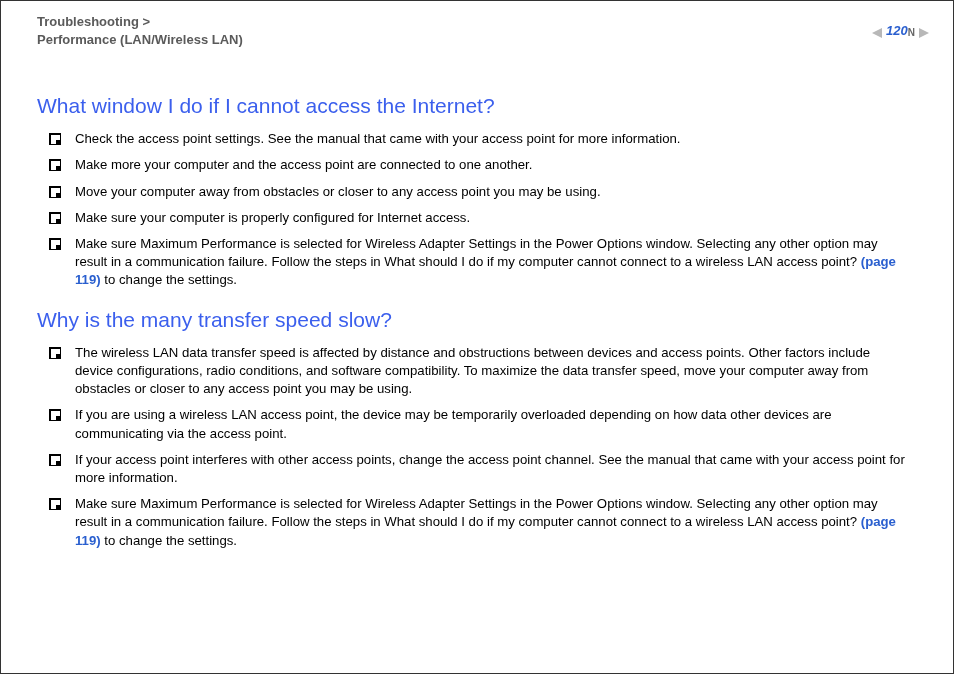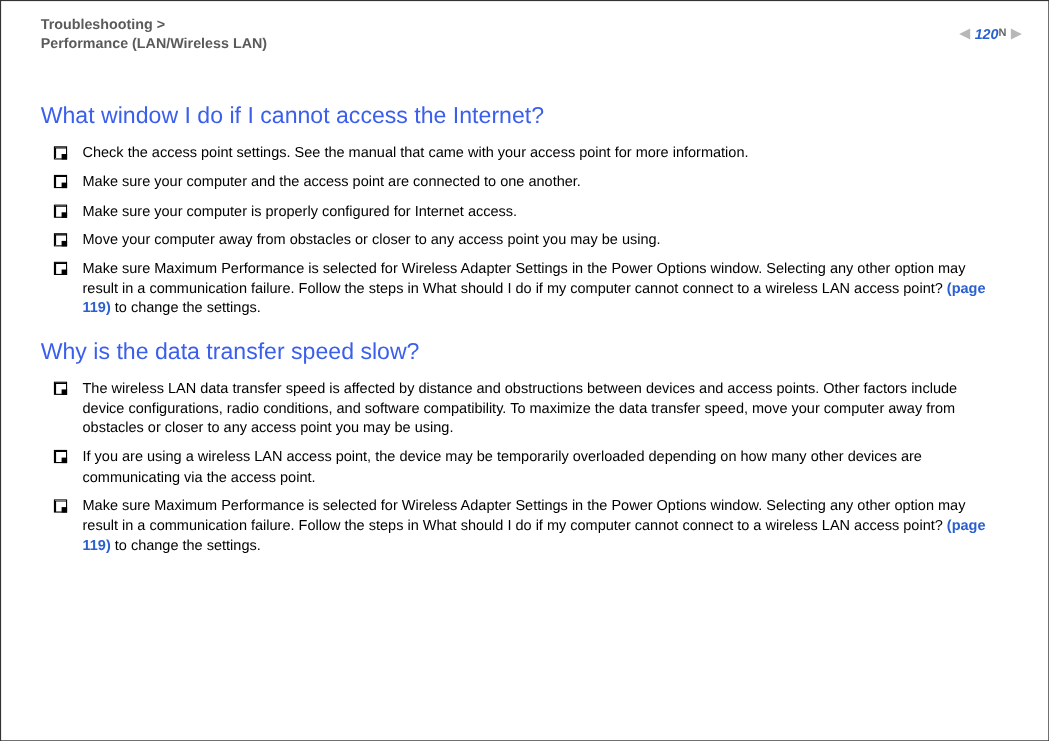--- a/index.html
+++ b/index.html
@@ -22,21 +22,21 @@
     margin-left: 12px;
   }
   .breadcrumb {
     font-size: 13px;
     font-weight: bold;
     color: #5a5a5a;
     line-height: 1.35;
   }
   .pagenum-wrap {
     display: flex;
-    align-items: center;
+    align-items: flex-end;
     gap: 4px;
     margin-top: 10px;
   }
   .pagenum {
     font-size: 13px;
     font-weight: bold;
     font-style: italic;
     color: #2a5fcf;
   }
   .arrow-left, .arrow-right {
@@ -118,47 +118,51 @@
 <div class="content">
 
   <h2 class="section">What window I do if I cannot access the Internet?</h2>
   <ul class="items">
     <li>
         <span class="bullet"></span>
         <span>Check the access point settings. See the manual that came with your access point for more information.</span>
       </li>
     <li>
         <span class="bullet"></span>
-        <span>Make sure your computer and the access point are connected to one another.</span>
+        <span>Make more your computer and the access point are connected to one another.</span>
+      </li>
+    <li>
+        <span class="bullet"></span>
+        <span>Move your computer away from obstacles or closer to any access point you may be using.</span>
       </li>
     <li>
         <span class="bullet"></span>
         <span>Make sure your computer is properly configured for Internet access.</span>
-      </li>
-    <li>
-        <span class="bullet"></span>
-        <span>Move your computer away from obstacles or closer to any access point you may be using.</span>
       </li>
     <li>
         <span class="bullet"></span>
       <span>
         <span>Make sure </span><span class="bold">Maximum Performance</span><span> is selected for </span><span class="bold">Wireless Adapter Settings</span><span> in the </span><span class="bold">Power Options</span><span> window. Selecting any other option may result in a communication failure. Follow the steps in </span><span class="bold">What should I do if my computer cannot connect to a wireless LAN access point? </span><span class="link">(page 119)</span><span> to change the settings.</span>
       </span>
     </li>
   </ul>
 
-  <h2 class="section">Why is the data transfer speed slow?</h2>
+  <h2 class="section">Why is the many transfer speed slow?</h2>
   <ul class="items">
     <li>
         <span class="bullet"></span>
         <span>The wireless LAN data transfer speed is affected by distance and obstructions between devices and access points. Other factors include device configurations, radio conditions, and software compatibility. To maximize the data transfer speed, move your computer away from obstacles or closer to any access point you may be using.</span>
       </li>
     <li>
         <span class="bullet"></span>
-        <span>If you are using a wireless LAN access point, the device may be temporarily overloaded depending on how many other devices are communicating via the access point.</span>
+        <span>If you are using a wireless LAN access point, the device may be temporarily overloaded depending on how data other devices are communicating via the access point.</span>
+      </li>
+    <li>
+        <span class="bullet"></span>
+        <span>If your access point interferes with other access points, change the access point channel. See the manual that came with your access point for more information.</span>
       </li>
     <li>
         <span class="bullet"></span>
       <span>
         <span>Make sure </span><span class="bold">Maximum Performance</span><span> is selected for </span><span class="bold">Wireless Adapter Settings</span><span> in the </span><span class="bold">Power Options</span><span> window. Selecting any other option may result in a communication failure. Follow the steps in </span><span class="bold">What should I do if my computer cannot connect to a wireless LAN access point? </span><span class="link">(page 119)</span><span> to change the settings.</span>
       </span>
     </li>
   </ul>
 
 </div>

